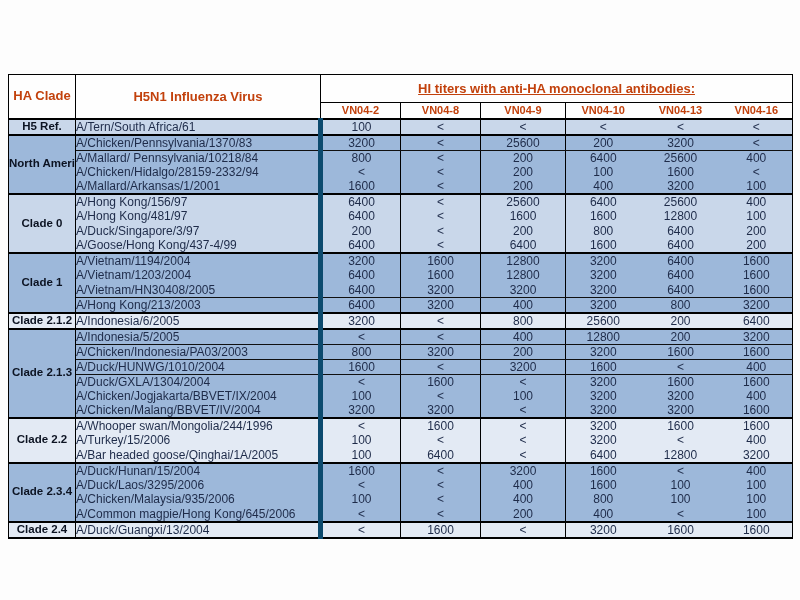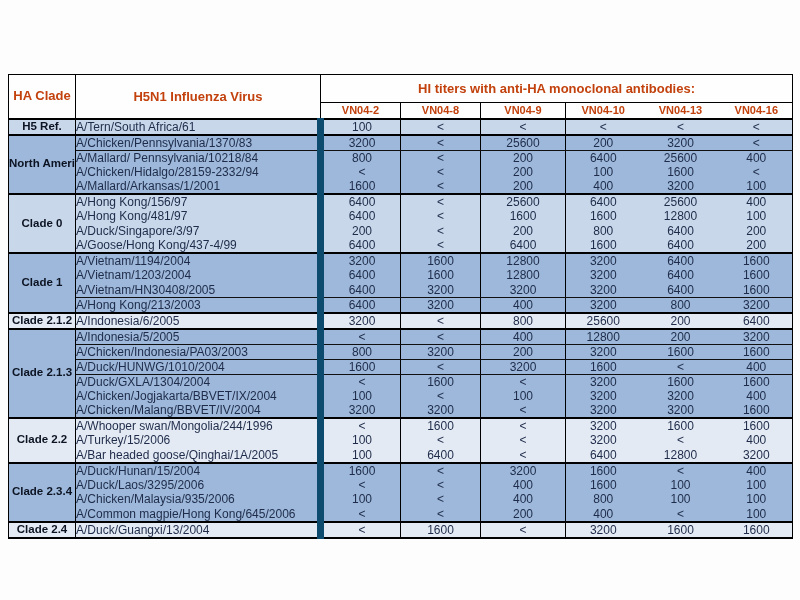--- a/index.html
+++ b/index.html
@@ -24,32 +24,33 @@
     font-size:13px; font-weight:bold; white-space:normal; line-height:1.15;
     border-right:1px solid #000; border-bottom:2.5px solid #000;
   }
   th.h-virus {
     font-size:13px; font-weight:bold;
     border-right:1px solid #000; border-bottom:2.5px solid #000;
   }
   th.h-titers {
     font-size:13px; font-weight:bold; height:28px;
     border-bottom:1px solid #000;
+    text-decoration:underline;
   }
   tr.h-sub th {
     font-size:11px; font-weight:bold; height:16px;
     border-bottom:2.5px solid #000;
   }
   .vr { border-right:1px solid #000; }
   tbody td { height:14.5px; line-height:14px; color:#1e2b49; }
   td.clade {
     font-weight:bold; font-size:11.5px; text-align:center; color:#0c1322;
     white-space:normal; line-height:1.2; border-right:1px solid #000;
   }
-  td.virus { font-size:12px; text-align:left; padding-left:4px; border-right:7px solid #0c4a6e;margin-left:12px; }
+  td.virus { font-size:12px; text-align:left; padding-left:4px; border-right:5px solid #0c4a6e;margin-left:12px; }
   td.val   { font-size:12px; text-align:center; }
   tr.gtop td { border-top:2px solid #000; }
   tr.u td.virus, tr.u td.val { border-bottom:1px solid #101010; }
   .bgA { background:#c9d7ea; }
   .bgB { background:#e3eaf4; }
   .bgM { background:#9db8da; }
   .footnote {
     position:absolute; top:555px; left:3px; width:796px; white-space:nowrap;
     font-family:"Liberation Serif", serif; font-weight:bold; font-size:12.5px;
     letter-spacing:-0.2px; color:#000;

